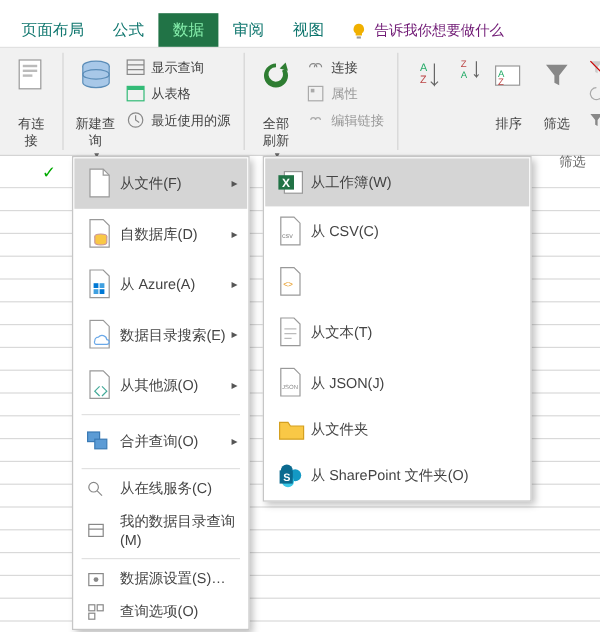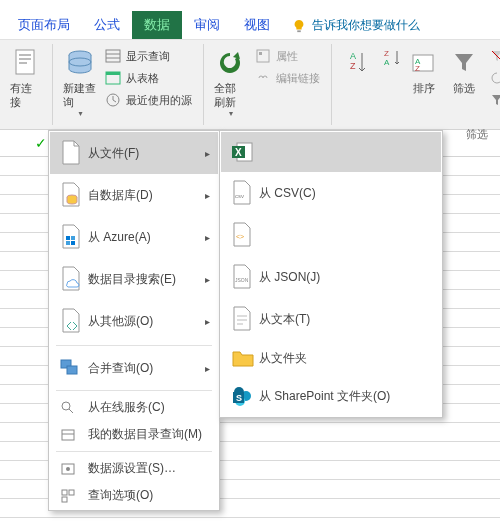--- a/index.html
+++ b/index.html
@@ -1,37 +1,37 @@
 <!DOCTYPE html>
 <html><head>
 <meta charset="utf-8">
 <style>
 *{margin:0;padding:0;box-sizing:border-box;font-family:"Microsoft YaHei","Segoe UI",sans-serif;-webkit-font-smoothing:antialiased}
 body{background:#fff;font-size:12px;color:#444;width:500px;height:527px;overflow:hidden;position:relative}
 .titlebar{height:14px;background:#fff;color:#999;text-align:right;padding-right:40px;font-size:11px;line-height:10px}
 .tabs{background:#fff;display:flex;align-items:flex-end;height:26px;padding-left:6px;border-bottom:1px solid #e1e1e1}
-.tab{padding:5px 12px;font-size:13px;color:#1d4ed8;cursor:pointer}
+.tab{padding:5px 12px;font-size:13px;color:#0f766e;cursor:pointer}
 .tab.active{background:#217346;color:#86efac}
-.help-tab{display:flex;align-items:center;gap:6px;padding:5px 10px;color:#0369a1}
+.help-tab{display:flex;align-items:center;gap:6px;padding:5px 10px;color:#701a75}
 .bulb{width:14px;height:14px}
 .ribbon{background:#f1f1f1;display:flex;height:90px;border-bottom:1px solid #d4d4d4;padding:4px 0}
 .group{display:flex;border-right:1px solid #d4d4d4;padding:0 6px;align-items:flex-start}
 .bigbtn{display:flex;flex-direction:column;align-items:center;justify-content:flex-start;padding:3px 4px;cursor:pointer;min-width:40px}
 .bigbtn .ic{width:32px;height:32px;display:flex;align-items:center;justify-content:center}
-.bigbtn .lbl{font-size:11px;text-align:left;margin-top:2px;line-height:14px}
+.bigbtn .lbl{font-size:11px;text-align:center;margin-top:18px;line-height:14px}
 .smallcol{display:flex;flex-direction:column;gap:2px;padding:2px 2px}
 .smallbtn{display:flex;align-items:center;gap:5px;padding:2px 3px;cursor:pointer;font-size:11px;white-space:nowrap}
 .smallbtn .ic{width:16px;height:16px;display:flex;align-items:center;justify-content:center}
 .dropdown-arrow{font-size:8px;margin-left:2px;color:#666}
 .formula-bar{height:27px;background:#fff;border-bottom:1px solid #d4d4d4;display:flex;align-items:center;padding:0 10px}
 .check{color:#0a0;font-size:14px;margin-left:25px}
 .sheet{position:relative;background:#fff}
 .row{height:19px;border-bottom:1px solid #d9d9d9;display:flex}
 .menu{position:absolute;background:#fff;border:1px solid #c6c6c6;box-shadow:3px 3px 6px rgba(0,0,0,.25);padding:1px}
-.menu1{left:48px;top:130px;width:172px}
+.menu1{left:60px;top:130px;width:148px}
 .menu2{left:219px;top:130px;width:224px}
 .mi{display:flex;align-items:center;padding:8px 8px 8px 10px;cursor:pointer;position:relative}
 .mi:hover,.mi.hl{background:#d5d5d5}
 .mi.small{padding:5px 8px 5px 10px}
 .mi .ic-wrap{width:28px;display:flex;align-items:center;justify-content:flex-start}
 .mi .txt{flex:1;font-size:12px}
 .mi .arrow{font-size:10px;color:#555}
 .sep{height:1px;background:#e1e1e1;margin:3px 6px}
 svg{display:block}
 </style>
@@ -121,20 +121,28 @@
             <path d="M23 4l2 7-7-2z" fill="#2e7d32"></path>
           </svg>
         </div>
       <div class="lbl">全部刷新</div>
       <span class="dropdown-arrow">▾</span>
     </div>
     <div class="smallcol">
       <div class="smallbtn">
           <div class="ic">
             <svg width="16" height="16">
+              <path d="M3 8a3 3 0 016 0M7 8a3 3 0 016 0" stroke="#888" fill="none"></path>
+            </svg>
+          </div>
+          <span>连接</span>
+        </div>
+      <div class="smallbtn">
+          <div class="ic">
+            <svg width="16" height="16">
               <rect x="2" y="2" width="12" height="12" fill="none" stroke="#aaa"></rect>
               <rect x="4" y="4" width="3" height="3" fill="#aaa"></rect>
             </svg>
           </div>
           <span style="color:#999">属性</span>
         </div>
       <div class="smallbtn">
           <div class="ic">
             <svg width="16" height="16">
               <path d="M4 8a2 2 0 014 0M8 8a2 2 0 014 0" stroke="#aaa" fill="none"></path>
@@ -348,57 +356,58 @@
 
 <div class="menu menu2">
   <div class="mi hl">
     <div class="ic-wrap">
         <svg width="24" height="24">
           <rect x="6" y="3" width="15" height="18" fill="#fff" stroke="#999"></rect>
           <rect x="1" y="6" width="13" height="12" fill="#217346"></rect>
           <text x="4" y="16" font-size="10" fill="#fff" font-weight="bold">X</text>
         </svg>
       </div>
+    <span class="txt">从工作簿(W)</span>
   </div>
   <div class="mi">
     <div class="ic-wrap">
         <svg width="22" height="26">
           <path d="M3 1h11l5 5v18H3z" fill="#fff" stroke="#999"></path>
           <text x="4" y="18" font-size="6" fill="#888">csv</text>
         </svg>
       </div>
     <span class="txt">从 CSV(C)</span>
   </div>
   <div class="mi">
     <div class="ic-wrap">
         <svg width="22" height="26">
           <path d="M3 1h11l5 5v18H3z" fill="#fff" stroke="#999"></path>
           <text x="5" y="17" font-size="7" fill="#e8a030">&lt;&gt;</text>
         </svg>
       </div>
-  </div>
-  <div class="mi">
-    <div class="ic-wrap">
-        <svg width="22" height="26">
-          <path d="M3 1h11l5 5v18H3z" fill="#fff" stroke="#999"></path>
-          <text x="4" y="18" font-size="5" fill="#888">JSON</text>
-        </svg>
-      </div>
-    <span class="txt">从 JSON(J)</span>
   </div>
   <div class="mi">
     <div class="ic-wrap">
         <svg width="22" height="26">
           <path d="M3 1h11l5 5v18H3z" fill="#fff" stroke="#999"></path>
           <line x1="6" y1="10" x2="16" y2="10" stroke="#bbb"></line>
           <line x1="6" y1="14" x2="16" y2="14" stroke="#bbb"></line>
           <line x1="6" y1="18" x2="12" y2="18" stroke="#bbb"></line>
         </svg>
       </div>
     <span class="txt">从文本(T)</span>
+  </div>
+  <div class="mi">
+    <div class="ic-wrap">
+        <svg width="22" height="26">
+          <path d="M3 1h11l5 5v18H3z" fill="#fff" stroke="#999"></path>
+          <text x="4" y="18" font-size="5" fill="#888">JSON</text>
+        </svg>
+      </div>
+    <span class="txt">从 JSON(J)</span>
   </div>
   <div class="mi">
     <div class="ic-wrap">
         <svg width="24" height="20">
           <path d="M2 4h7l2 3h11v11H2z" fill="#f9c846" stroke="#d4a020"></path>
         </svg>
       </div>
     <span class="txt">从文件夹</span>
   </div>
   <div class="mi">

